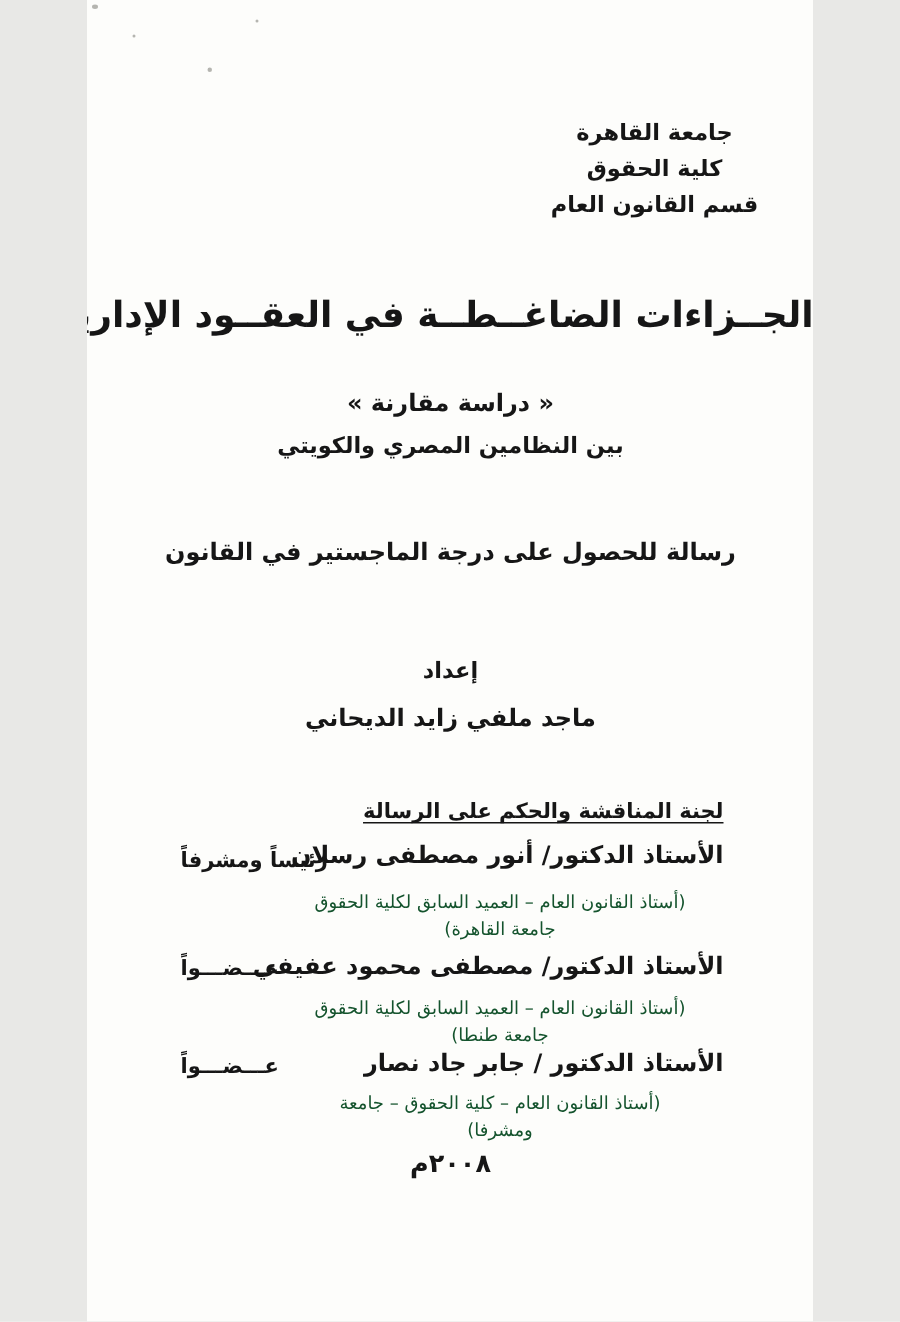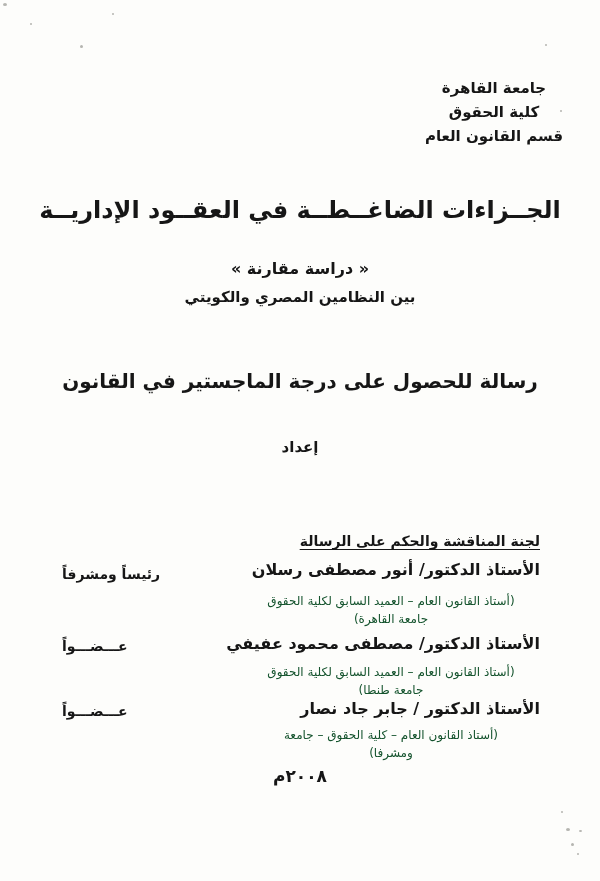--- a/index.html
+++ b/index.html
@@ -1,38 +1,38 @@
 <!DOCTYPE html>
 <html lang="ar" dir="rtl"><head>
 <meta charset="utf-8">
 <style>
   html, body { margin: 0; padding: 0; background: #e8e8e6; }
   .page {
     position: relative;
-    width: 600px;
+    width: 484px;
     height: 881px;
     margin: 0 auto;
     background: #fdfdfb;
     font-family: "DejaVu Sans", sans-serif;
     color: #161616;
     direction: rtl;
     overflow: hidden;
   }
   .abs { position: absolute; }
   .centered { left: 0; right: 0; text-align: center; white-space: nowrap; }
 
   .header-block {
     top: 76px; right: 22px; width: 168px;
     text-align: center; font-weight: bold;
     font-size: 15px; line-height: 24px; white-space: nowrap;
   }
   .main-title  { top: 196px; font-size: 24px; font-weight: bold; letter-spacing: 0; }
   .sub-title   { top: 259px; font-size: 16px; font-weight: bold; }
   .scope-line  { top: 288px; font-size: 15px; font-weight: bold; }
-  .thesis-line { top: 369px; font-size: 20px; font-weight: bold; }
+  .thesis-line { top: 358px; font-size: 16px; font-weight: bold; }
   .prep-label  { top: 438px; font-size: 15px; font-weight: bold; }
   .author-line { top: 469px; font-size: 16px; font-weight: bold; }
 
   .committee-heading {
     top: 533px; right: 60px;
     font-size: 14px; font-weight: bold;
     text-decoration: underline; text-underline-offset: 3px;
     white-space: nowrap;
   }
   .member-name { right: 60px; font-size: 16px; font-weight: bold; white-space: nowrap; }
@@ -61,20 +61,21 @@
     <div>قسم القانون العام</div>
   </div>
 
   <div class="abs centered main-title">الجــزاءات الضاغــطــة في العقــود الإداريــة</div>
   <div class="abs centered sub-title">« دراسة مقارنة »</div>
   <div class="abs centered scope-line">بين النظامين المصري والكويتي</div>
 
   <div class="abs centered thesis-line">رسالة للحصول على درجة الماجستير في القانون</div>
 
   <div class="abs centered prep-label">إعداد</div>
+  <div class="abs centered author-line">ماجد ملفي زايد الديحاني</div>
 
   <div class="abs committee-heading">لجنة المناقشة والحكم على الرسالة</div>
 
   <div class="abs member-name name-1">الأستاذ الدكتور/ أنور مصطفى رسلان</div>
   <div class="abs member-desc desc-1">
     <div>(أستاذ القانون العام – العميد السابق لكلية الحقوق</div>
     <div>جامعة القاهرة)</div>
   </div>
   <div class="abs role-label role-1">رئيساً ومشرفاً</div>
 

